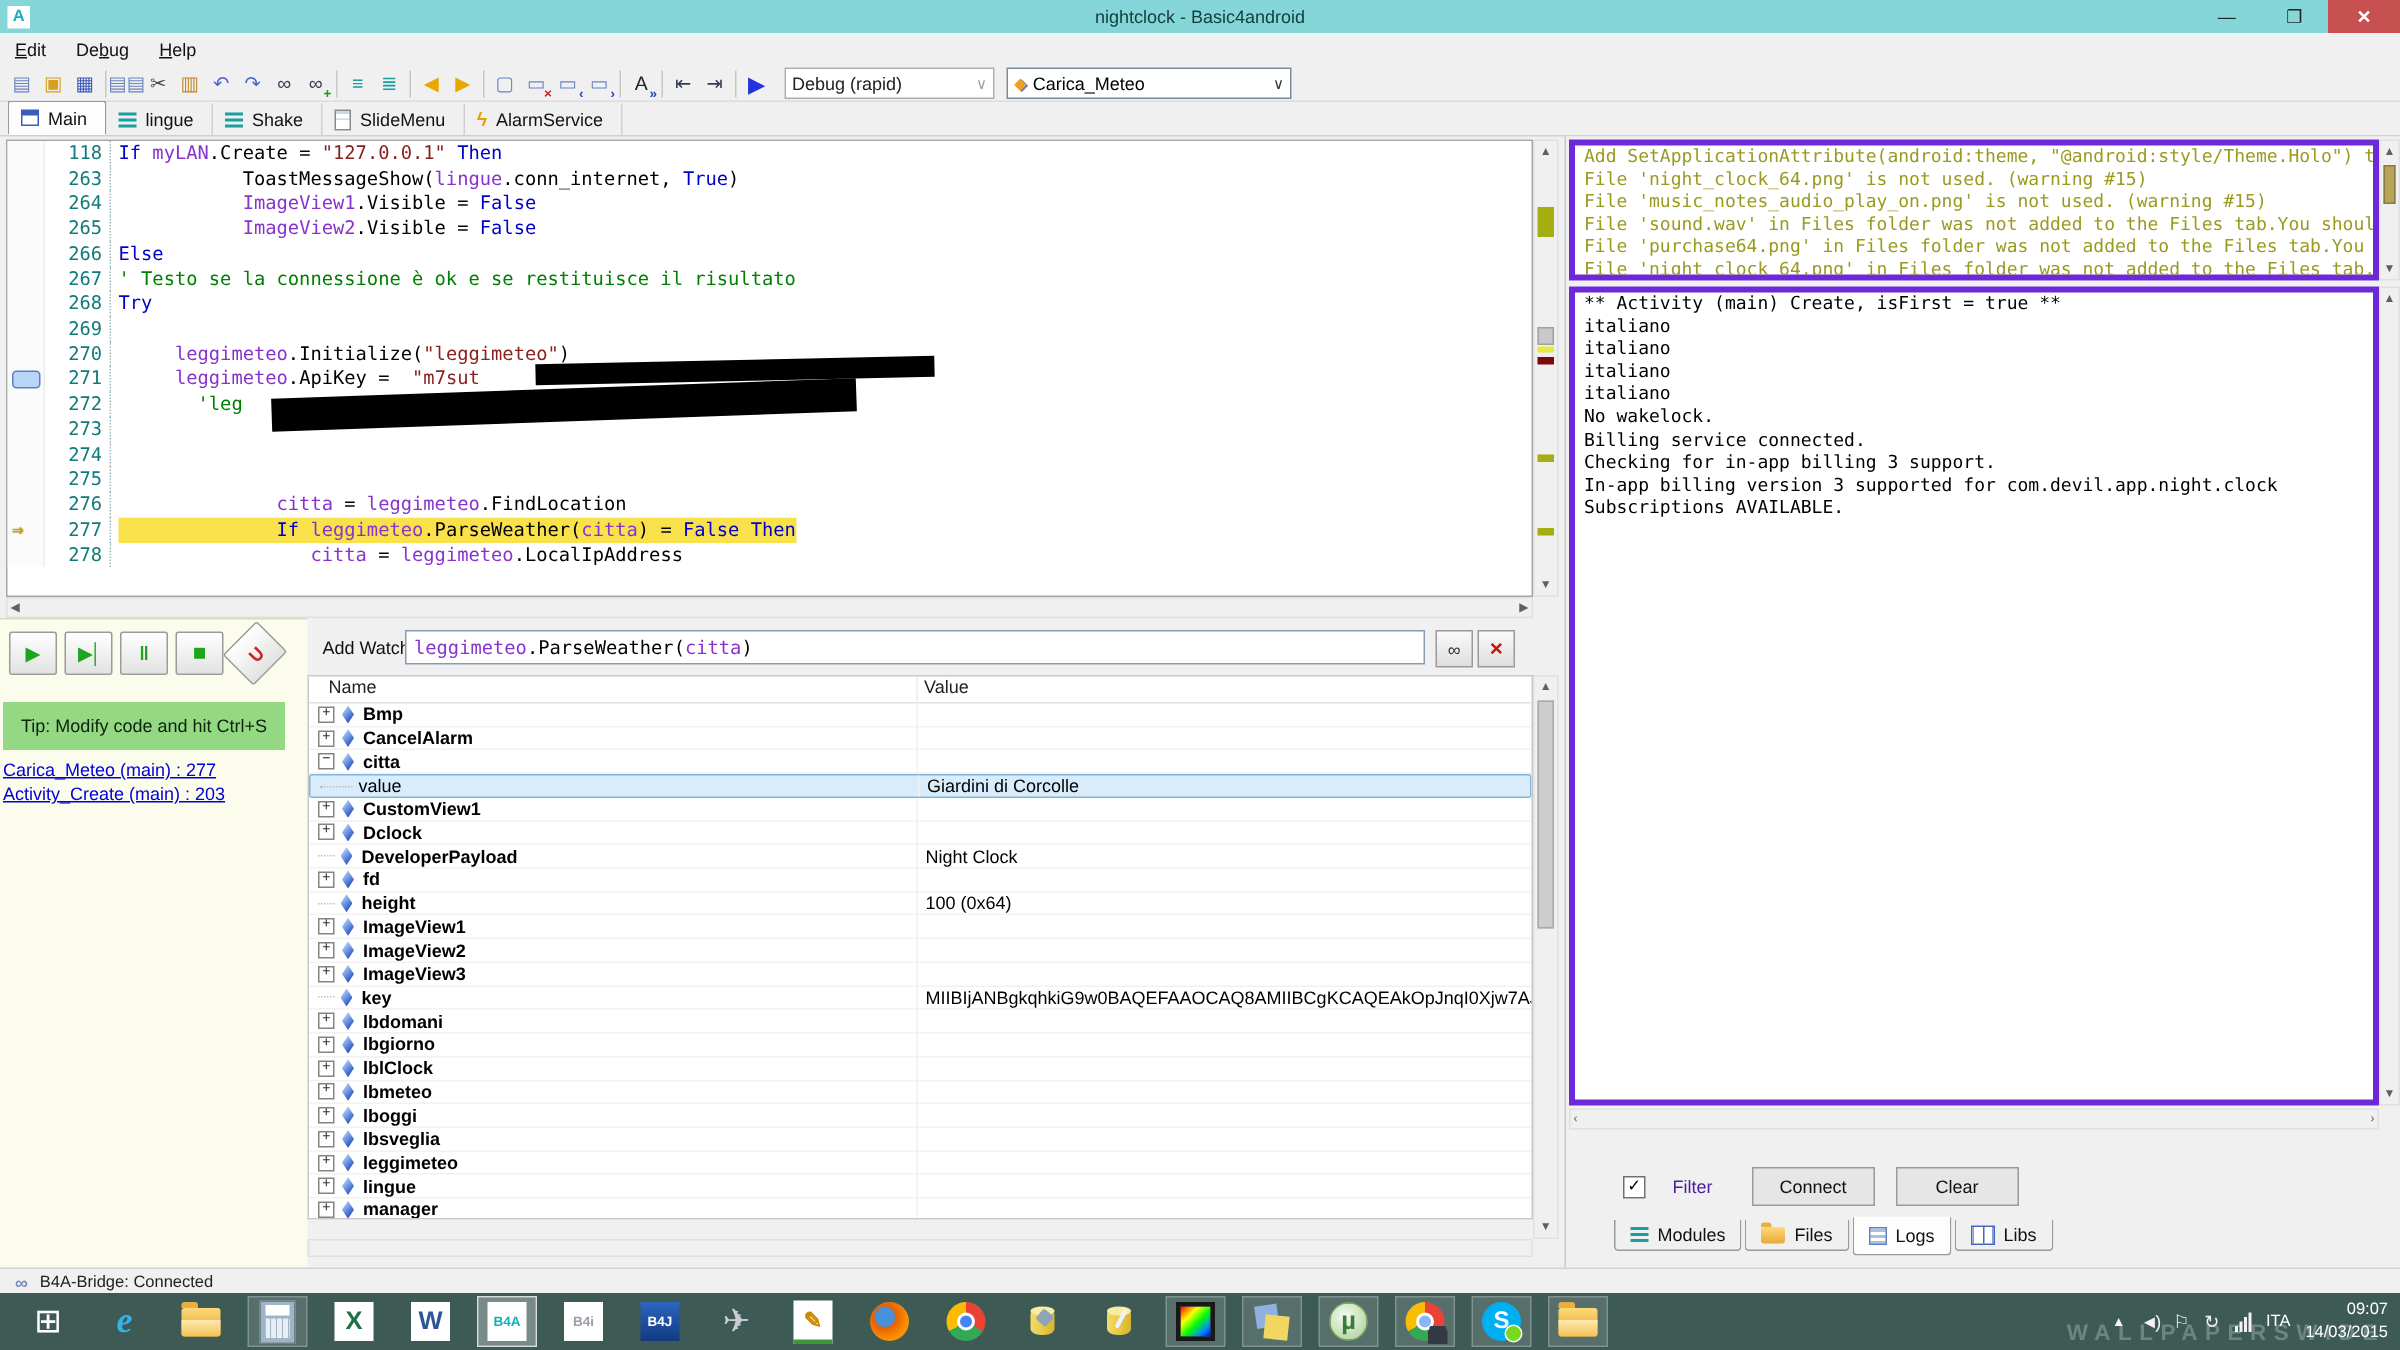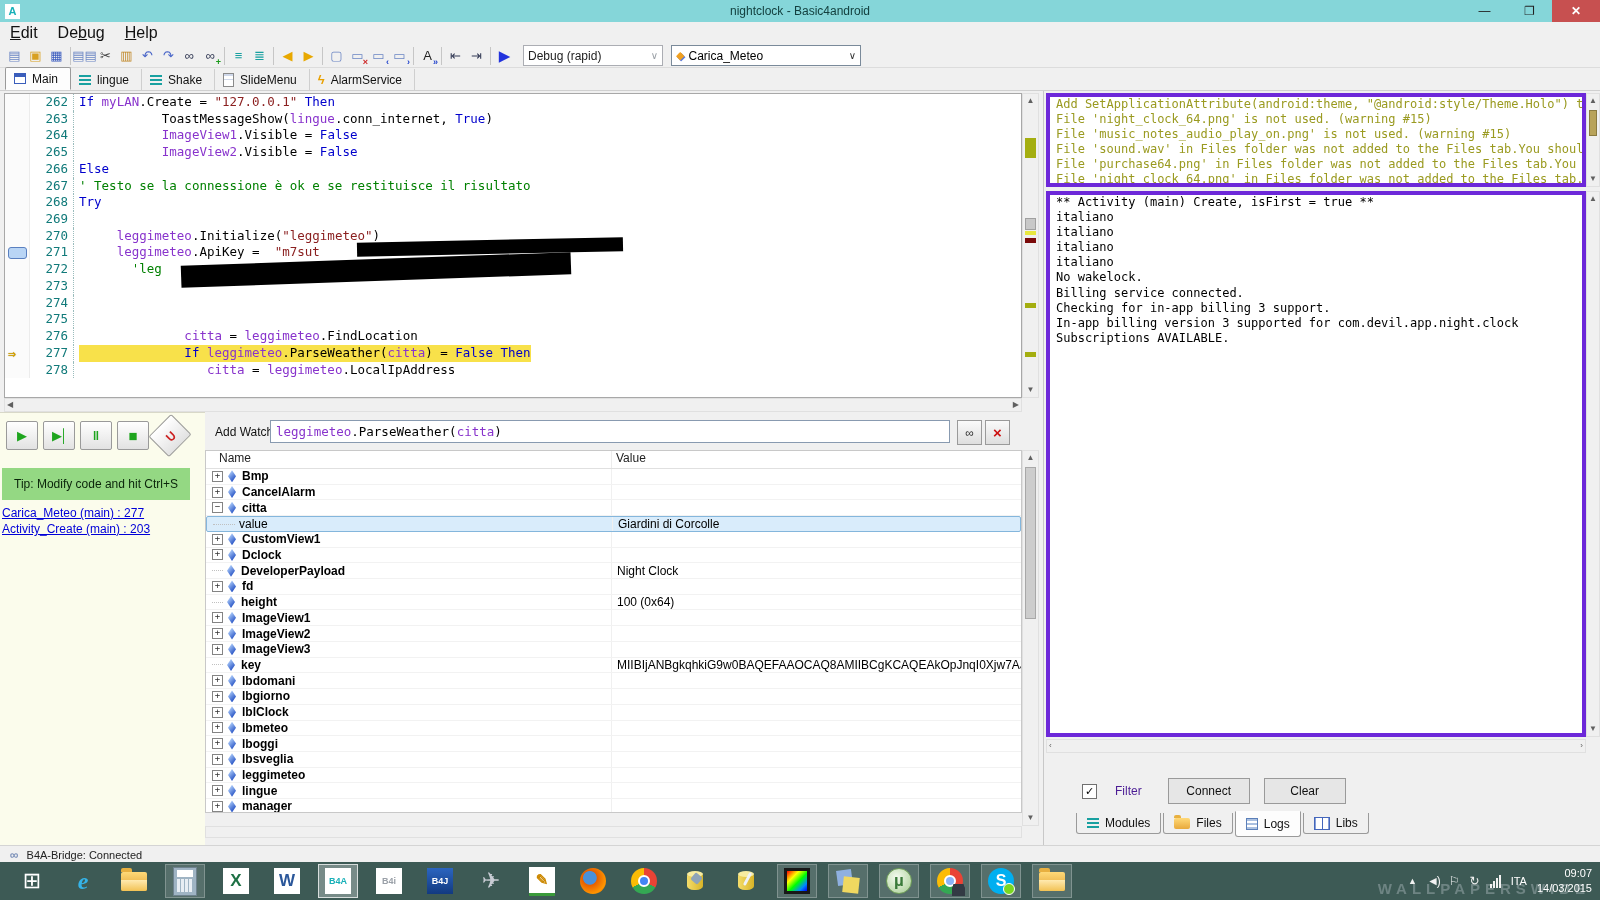--- a/index.html
+++ b/index.html
@@ -9,21 +9,21 @@
   
   #titlebar{left:0;top:0;width:1600px;height:22px;background:#85d6d9;display:flex;align-items:center;}
   #app-badge{width:15px;height:15px;margin-left:5px;background:#fff;color:#18b0b8;font-weight:bold;font-size:11px;display:flex;align-items:center;justify-content:center;}
   #win-title{position:absolute;left:0;right:0;text-align:center;font-size:12px;color:#13403f;}
   #caption-btns{position:absolute;right:0;top:0;height:22px;display:flex;}
   .cap{width:45px;height:22px;display:flex;align-items:center;justify-content:center;font-size:12px;color:#222;}
   .cap.close{width:48px;background:#c75050;color:#fff;font-weight:bold;}
 
   
   #menubar{left:0;top:22px;width:1600px;height:22px;background:#f0f0f0;display:flex;align-items:center;border-bottom:1px solid #e2e2e2;}
-  .menu-item{padding:2px 10px;font-size:16px;color:#111;}
+  .menu-item{padding:2px 10px;font-size:12px;color:#111;}
   .menu-item u{text-decoration:underline;}
 
   
   #toolbar{left:0;top:44px;width:1600px;height:24px;background:#f0f0f0;display:flex;align-items:center;padding-left:4px;border-bottom:1px solid #dcdcdc;box-sizing:border-box;}
   .ti{width:21px;height:20px;display:flex;align-items:center;justify-content:center;font-size:13px;position:relative;}
   .ti .bdg{position:absolute;right:0;bottom:-1px;font-size:9px;font-weight:bold;line-height:9px;}
   .sep{width:1px;height:18px;background:#c6c6c6;margin:0 3px;flex:none;}
   .combo{height:21px;background:#fff;border:1px solid #abadb3;display:flex;align-items:center;font-size:12px;padding:0 4px;box-sizing:border-box;margin-left:8px;}
   .combo .chev{margin-left:auto;color:#9aa0a6;font-size:10px;padding-left:6px;}
   #combo-debug{width:140px;color:#222;}
@@ -308,21 +308,21 @@
       <div class="ttab">
         <div class="tabico-bolt">ϟ</div>
         <div>AlarmService</div>
       </div>
     </div>
 
   <div id="code-panel" class="abs">
     <div id="code-lines">
         <div class="cl">
           <div class="margin"></div>
-          <div class="num">262</div>
+          <div class="num">118</div>
           <div class="ct"><span class="ct-inner"><span class="sg k">If </span><span class="sg v">myLAN</span><span class="sg p">.Create = </span><span class="sg s">"127.0.0.1"</span><span class="sg p"> </span><span class="sg k">Then</span></span></div>
         </div>
         <div class="cl">
           <div class="margin"></div>
           <div class="num">263</div>
           <div class="ct"><span class="ct-inner"><span class="sg p">           ToastMessageShow(</span><span class="sg v">lingue</span><span class="sg p">.conn_internet, </span><span class="sg k">True</span><span class="sg p">)</span></span></div>
         </div>
         <div class="cl">
           <div class="margin"></div>
           <div class="num">264</div>

